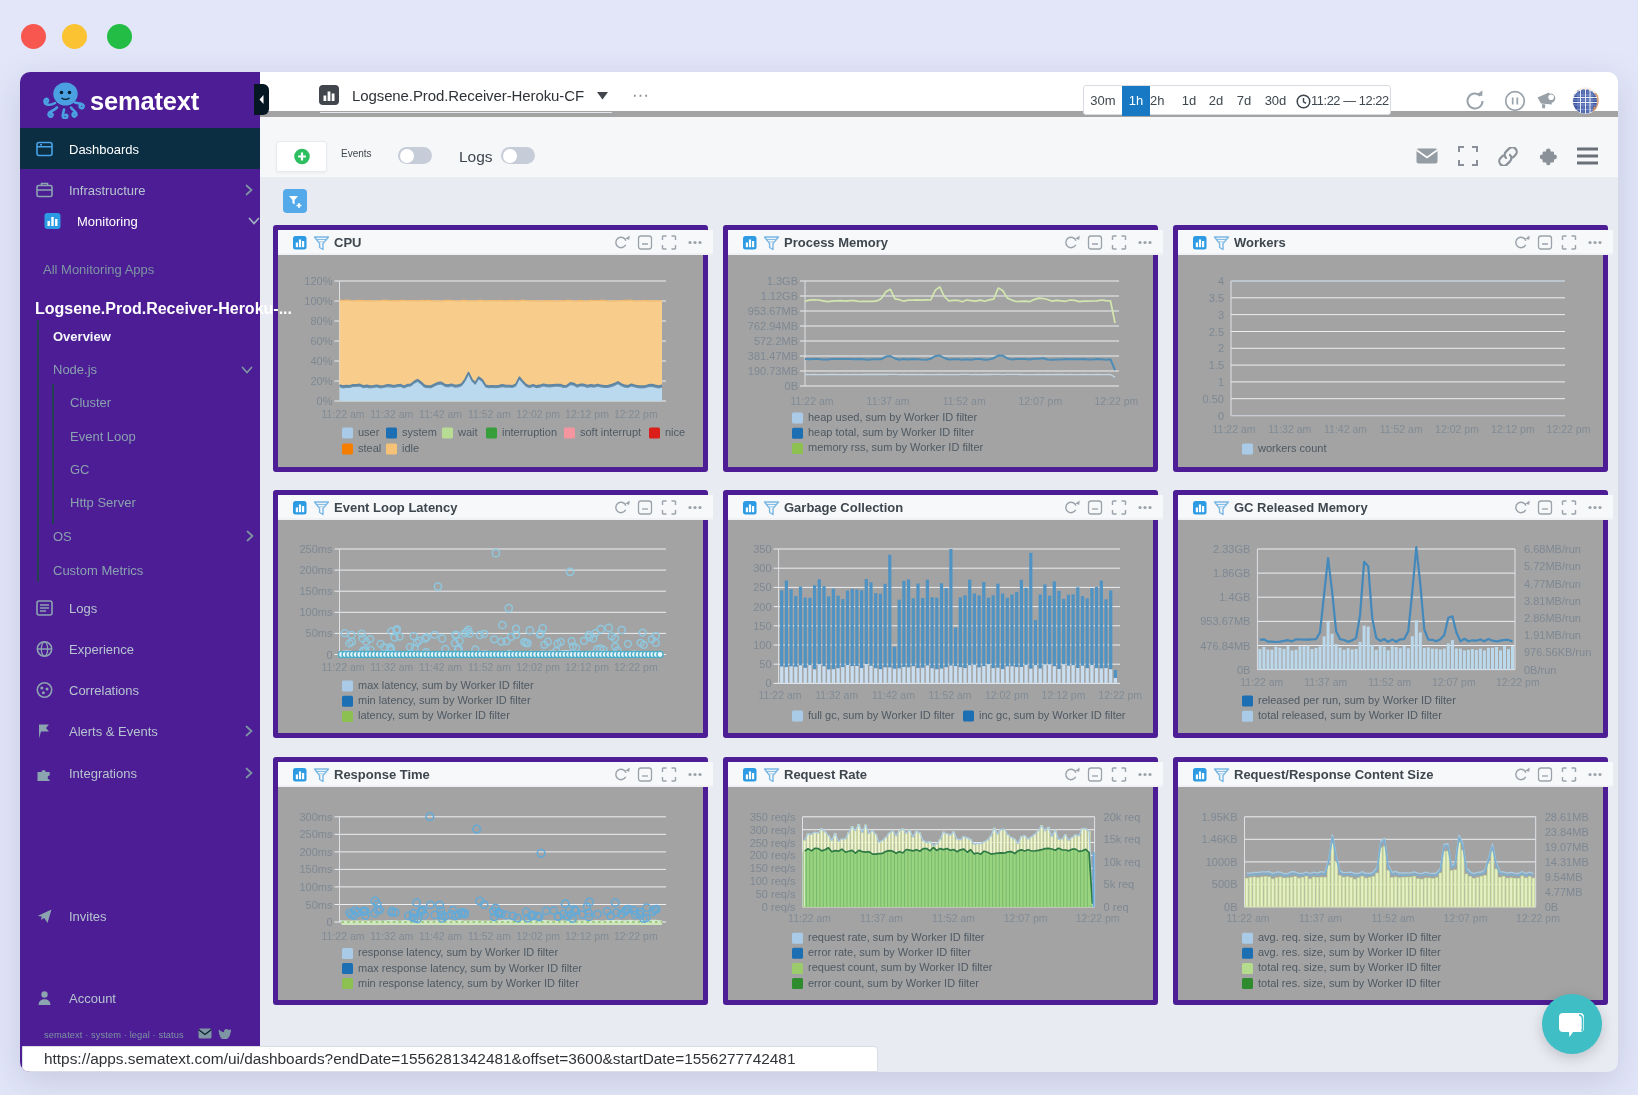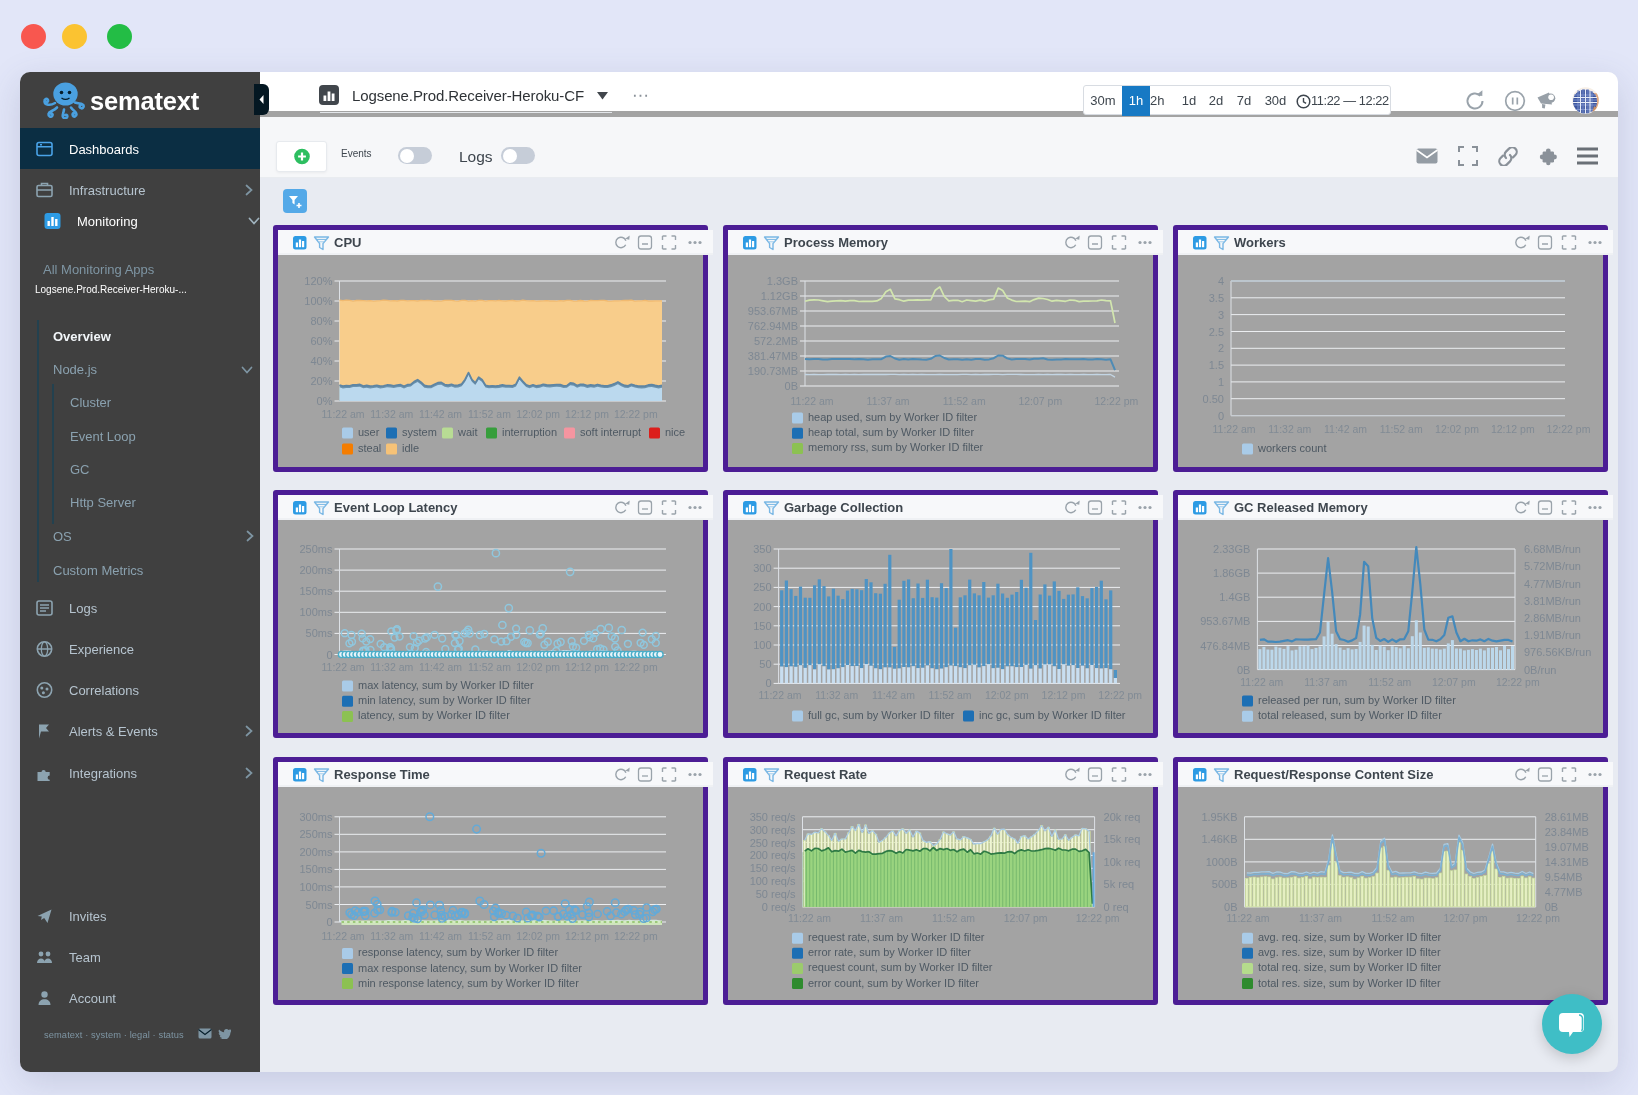--- a/index.html
+++ b/index.html
@@ -1,16 +1,16 @@
 <!DOCTYPE html>
 <html><head><meta charset="utf-8"><title>d</title><style>
 *{margin:0;padding:0;box-sizing:border-box}
 html,body{width:1638px;height:1095px;background:#e2e6f8;font-family:"Liberation Sans",sans-serif;overflow:hidden;position:relative}
 #win{position:absolute;left:20px;top:72px;width:1598px;height:1000px;background:#e8ebf2;border-radius:10px;box-shadow:0 10px 35px rgba(70,80,120,.18);overflow:hidden}
-#sidebar{position:absolute;left:0;top:0;width:240px;height:1000px;background:#404040;z-index:5}
+#sidebar{position:absolute;left:0;top:0;width:240px;height:1000px;background:#4c1d95;z-index:5}
 .mrow{position:absolute;left:0;width:240px;height:41px}
 .mlabel{position:absolute;left:49px;top:50%;transform:translateY(-50%);font-size:13px;color:#b6c4cf;white-space:nowrap}
 .micon{position:absolute;left:16px;top:50%;transform:translateY(-50%)}
 .sublabel{position:absolute;white-space:nowrap;font-size:13px;color:#8aa1af}
 #topbar{position:absolute;left:240px;top:0;width:1358px;height:45px;background:#fff;border-bottom:6px solid #a3a3a3;z-index:4}
 #bar2{position:absolute;left:240px;top:45px;width:1358px;height:61px;background:#f6f7f9;border-bottom:1px solid #e9ecf0;z-index:4}
 .panel{position:absolute;background:#a3a3a3;border:5px solid #4c1d95;border-radius:3px}
 .phead{display:block}
 .pbody{display:block}
 .seg{display:inline-block;height:30px;line-height:30px;padding:0 9px;font-size:13px;color:#3e464e}
@@ -63,21 +63,21 @@
           <rect x="3.5" y="8.5" width="2.4" height="5" fill="#fff"></rect>
           <rect x="7.3" y="4.5" width="2.4" height="9" fill="#fff"></rect>
           <rect x="11.1" y="6.5" width="2.4" height="7" fill="#fff"></rect>
         </svg>
         <div class="mlabel" style="color:#fff">Monitoring</div>
         <svg style="position:absolute;left:220px;top:17px" width="12" height="8">
           <path d="M1.5 1.5 L6 6.5 L10.5 1.5" fill="none" stroke="#9fb2bd" stroke-width="1.7" stroke-linecap="round"></path>
         </svg>
       </div>
       <div class="sublabel" style="left:23px;top:190px;font-size:13px;color:#7e95a3">All Monitoring Apps</div>
-      <div class="sublabel" style="left:15px;top:212px;color:#fff;font-weight:400;font-size:10px">Logsene.Prod.Receiver-Heroku-...</div>
+      <div class="sublabel" style="left:15px;top:228px;color:#fff;font-weight:700;font-size:16px">Logsene.Prod.Receiver-Heroku-...</div>
       <div style="position:absolute;left:17px;top:248px;width:1.5px;height:262px;background:#23414f"></div>
       <div class="sublabel" style="left:33px;top:257px;color:#f2f6f9;font-weight:700">Overview</div>
       <div class="sublabel" style="left:33px;top:290px;">Node.js</div>
       <svg style="position:absolute;left:221px;top:294px" width="12" height="8">
         <path d="M1.5 1.5 L6 6.5 L10.5 1.5" fill="none" stroke="#7e95a3" stroke-width="1.7" stroke-linecap="round"></path>
       </svg>
       <div style="position:absolute;left:32px;top:312px;width:1.5px;height:140px;background:#23414f"></div>
       <div class="sublabel" style="left:50px;top:323px;">Cluster</div>
       <div class="sublabel" style="left:50px;top:357px;">Event Loop</div>
       <div class="sublabel" style="left:50px;top:390px;">GC</div>
@@ -129,29 +129,20 @@
         <div class="mlabel">Integrations</div>
         <svg style="position:absolute;left:225px;top:15px" width="8" height="12">
           <path d="M1.5 1.5 L6.5 6 L1.5 10.5" fill="none" stroke="#7e95a3" stroke-width="1.7" stroke-linecap="round"></path>
         </svg>
       </div>
       <div class="mrow" style="top:823px">
         <svg class="micon" width="17" height="17">
           <path d="M1.5 8.5 L15.5 2 L11.5 15.5 L8.2 10.5 L5 12.5 L5.8 9 Z" fill="#8ca3b0"></path>
         </svg>
         <div class="mlabel">Invites</div>
-      </div>
-      <div class="mrow" style="top:864px">
-        <svg class="micon" width="17" height="17">
-          <circle cx="5" cy="5.5" r="2.4" fill="#8ca3b0"></circle>
-          <circle cx="12" cy="5.5" r="2.4" fill="#8ca3b0"></circle>
-          <path d="M1 14.5 c0-3 2-4.6 4-4.6 s4 1.6 4 4.6 Z" fill="#8ca3b0"></path>
-          <path d="M8 14.5 c0-3 2-4.6 4-4.6 s4 1.6 4 4.6 Z" fill="#8ca3b0"></path>
-        </svg>
-        <div class="mlabel">Team</div>
       </div>
       <div class="mrow" style="top:905px">
         <svg class="micon" width="17" height="17">
           <circle cx="8.5" cy="5" r="3.2" fill="#8ca3b0"></circle>
           <path d="M2.5 15.5 c0-4 2.8-5.8 6-5.8 s6 1.8 6 5.8 Z" fill="#8ca3b0"></path>
         </svg>
         <div class="mlabel">Account</div>
       </div>
       <div style="position:absolute;left:24px;top:958px;font-size:9.3px;color:#7e95a3;letter-spacing:0.1px">sematext · system · legal · status</div>
       <svg style="position:absolute;left:178px;top:956px" width="14" height="11">
@@ -1613,17 +1604,18 @@
         <rect x="64.0" y="145.7" width="11" height="11" rx="1.5" fill="#a9cbe8"></rect>
         <text x="80.0" y="154.2" font-size="11" fill="#4e5963" text-anchor="start" font-weight="400" font-family="Liberation Sans, sans-serif">avg. req. size, sum by Worker ID filter</text>
         <rect x="64.0" y="160.8" width="11" height="11" rx="1.5" fill="#1d6fb4"></rect>
         <text x="80.0" y="169.3" font-size="11" fill="#4e5963" text-anchor="start" font-weight="400" font-family="Liberation Sans, sans-serif">avg. res. size, sum by Worker ID filter</text>
         <rect x="64.0" y="175.9" width="11" height="11" rx="1.5" fill="#b5dc8c"></rect>
         <text x="80.0" y="184.4" font-size="11" fill="#4e5963" text-anchor="start" font-weight="400" font-family="Liberation Sans, sans-serif">total req. size, sum by Worker ID filter</text>
         <rect x="64.0" y="191.0" width="11" height="11" rx="1.5" fill="#2e8b2e"></rect>
         <text x="80.0" y="199.5" font-size="11" fill="#4e5963" text-anchor="start" font-weight="400" font-family="Liberation Sans, sans-serif">total res. size, sum by Worker ID filter</text>
       </svg>
     </div>
+    <div id="urlbar">https://apps.sematext.com/ui/dashboards?endDate=1556281342481&amp;offset=3600&amp;startDate=1556277742481</div>
     <div style="position:absolute;left:1522px;top:922px;width:60px;height:60px;border-radius:50%;background:#3fbec6;z-index:30;box-shadow:0 4px 14px rgba(0,0,0,.18)">
 <svg width="60" height="60">
         <path d="M20 19 h17 a4 4 0 0 1 4 4 v11 a4 4 0 0 1 -4 4 h-7 l-3.5 5 l-0.5 -5 h-6 a4 4 0 0 1 -4 -4 v-11 a4 4 0 0 1 4 -4 Z" fill="#fff" transform="translate(1,0)"></path>
         <path d="M37 21 a3.5 3.5 0 0 1 3.5 3.5 v10 a3.5 3.5 0 0 1 -1 2.4" fill="none" stroke="#3fbec6" stroke-width="1.6"></path>
       </svg></div>
   </div>
 </body></html>

